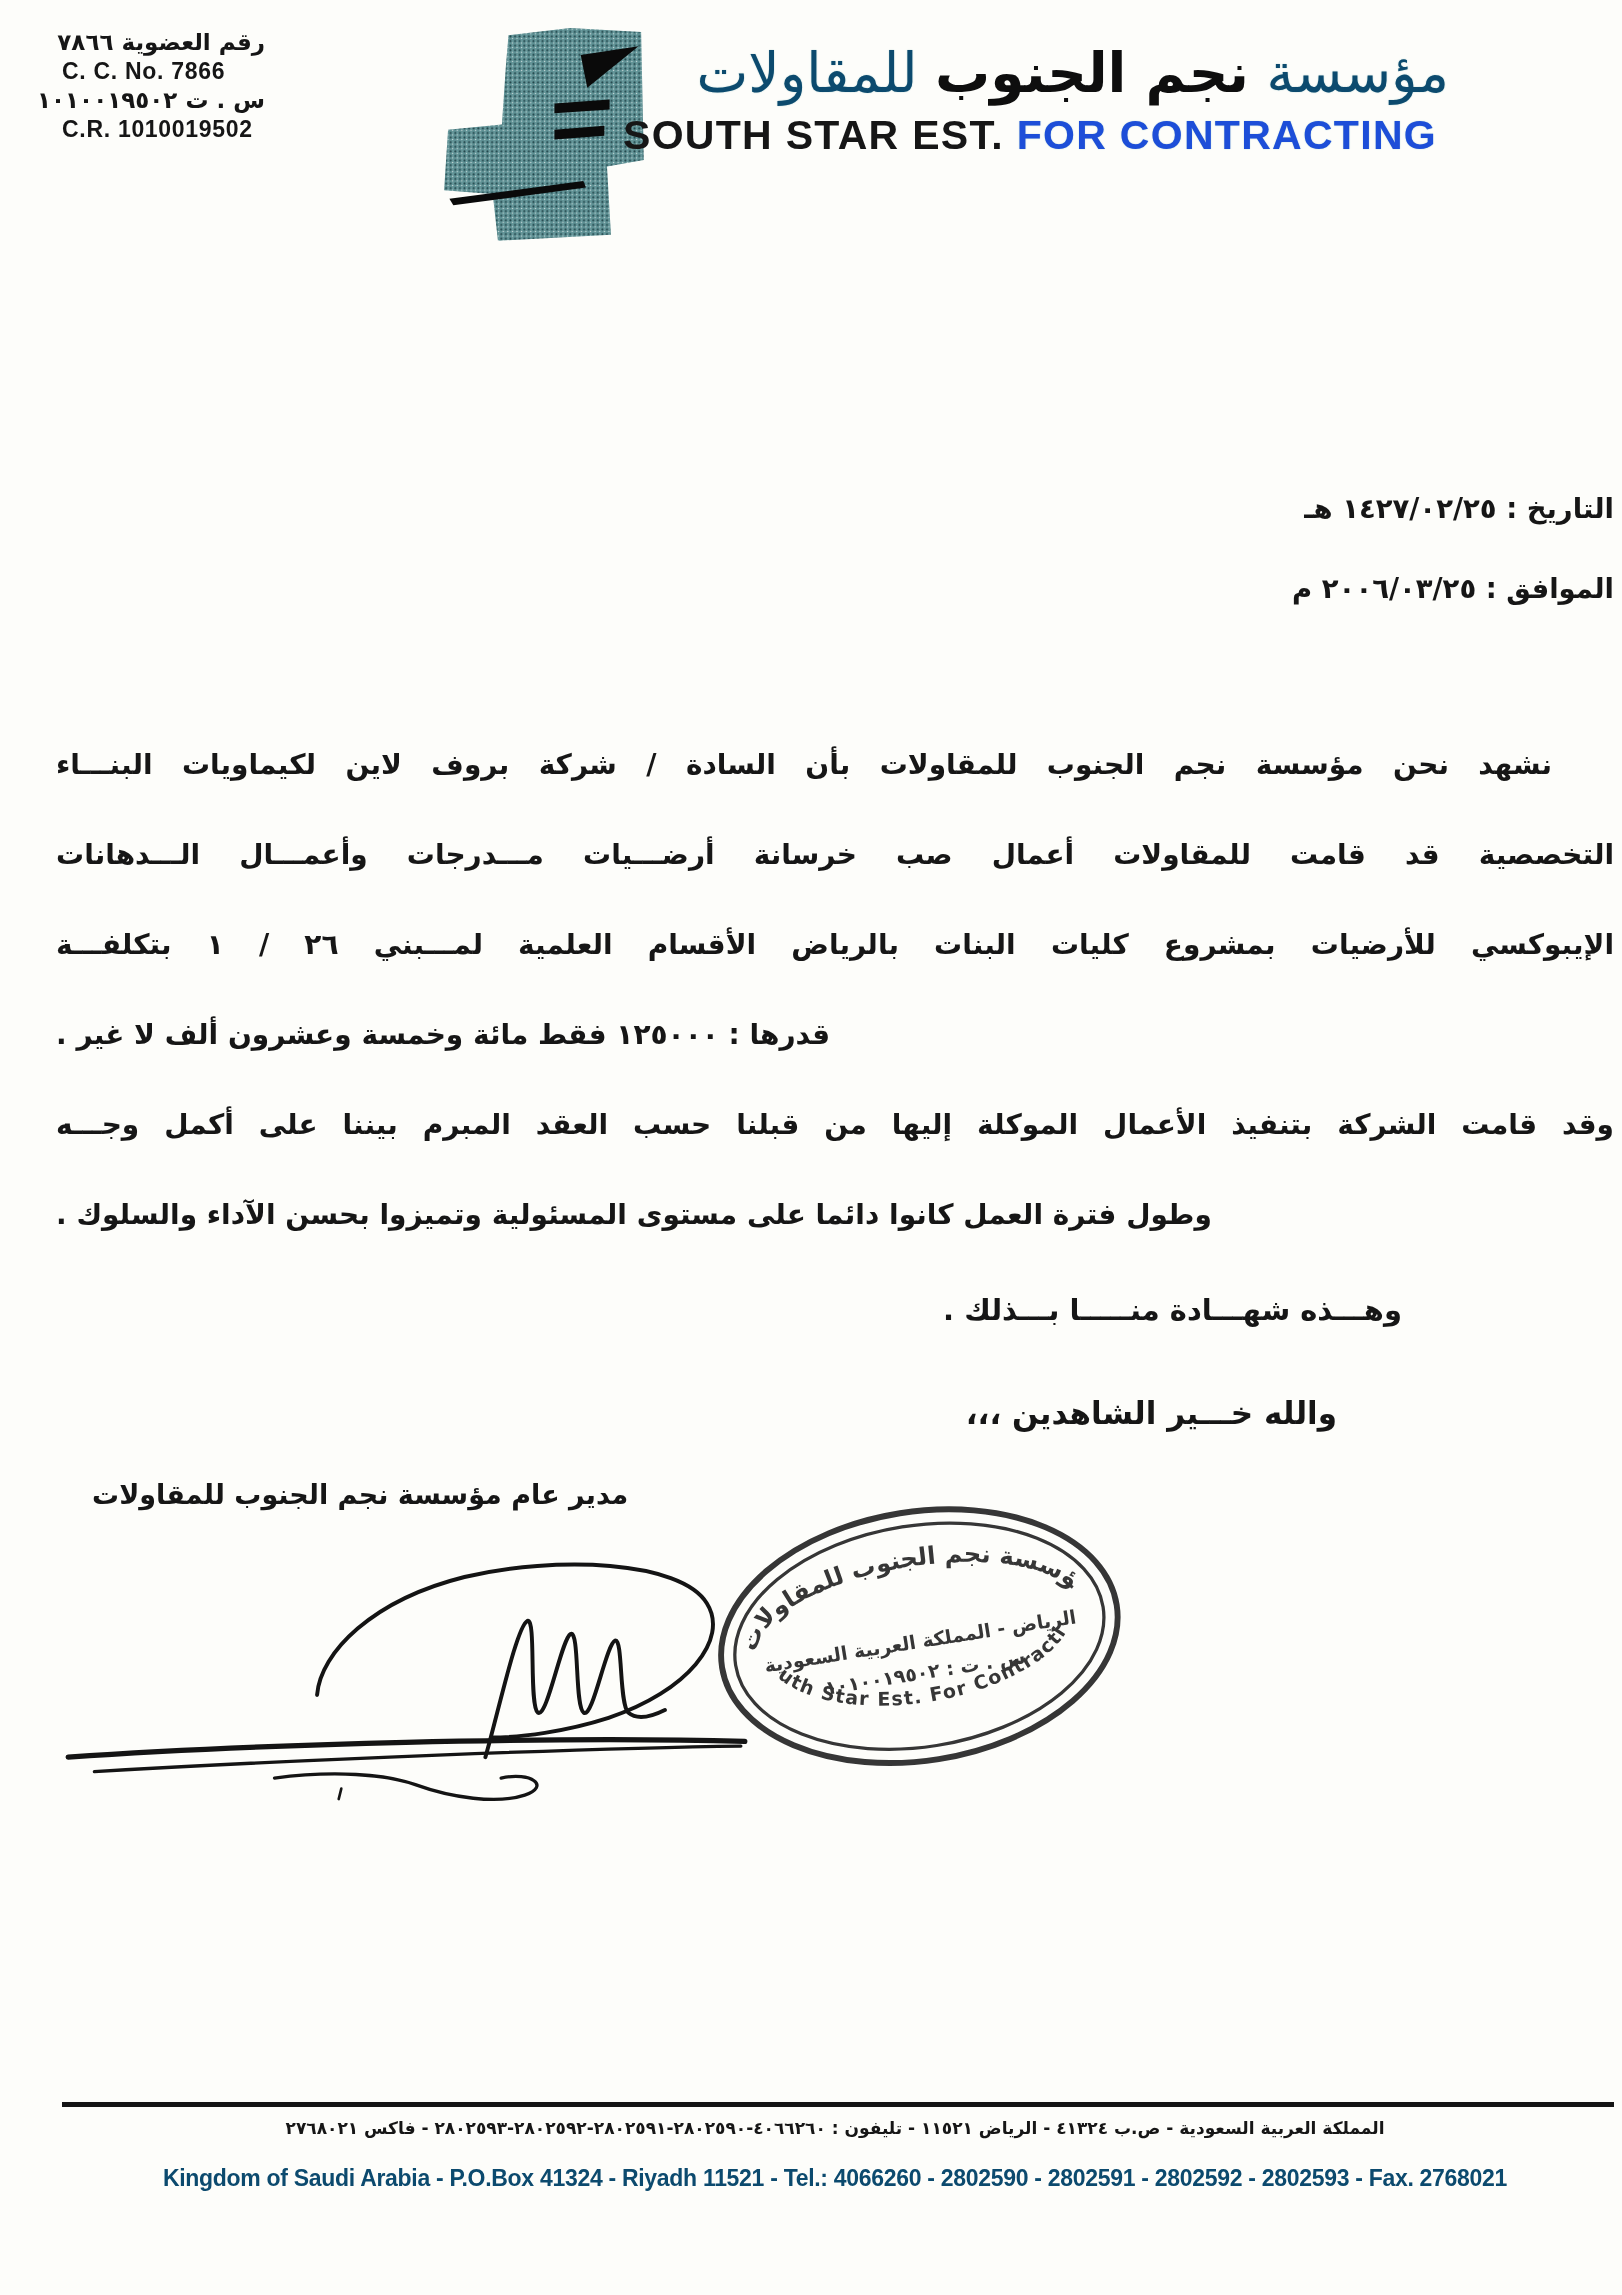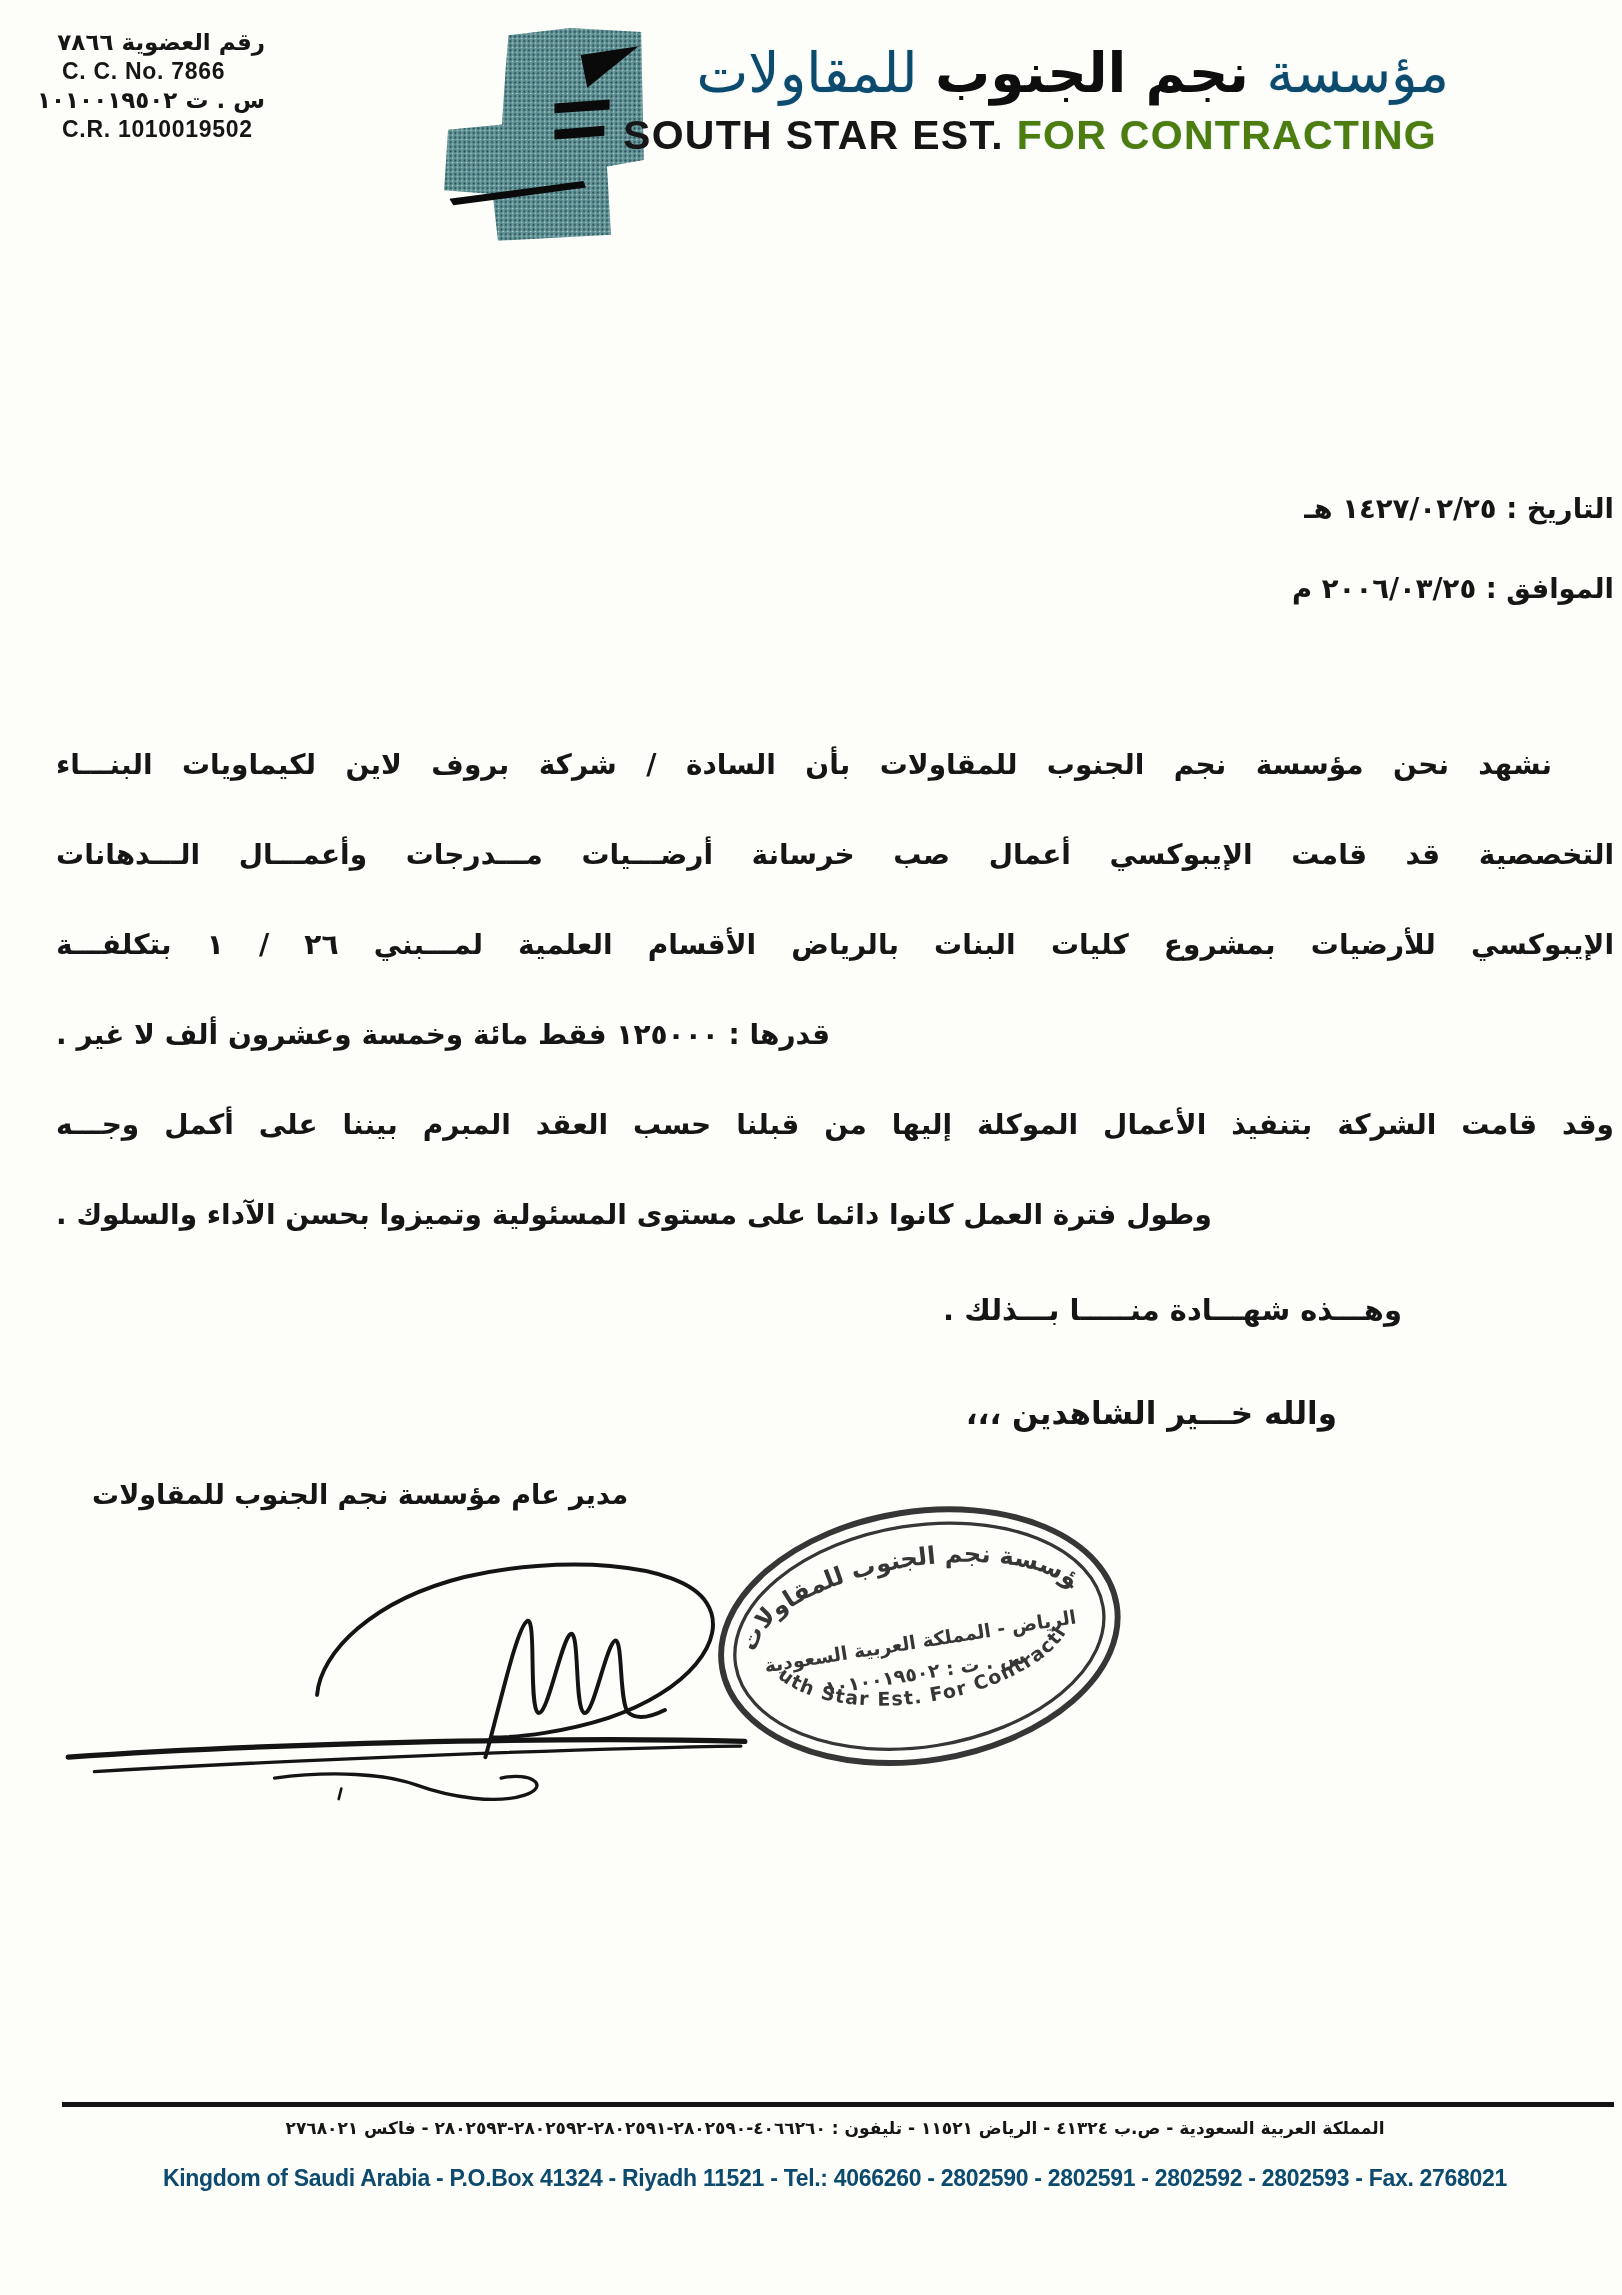--- a/index.html
+++ b/index.html
@@ -16,21 +16,21 @@
   .abs{position:absolute;}
   .ar{direction:rtl;unicode-bidi:isolate;}
   
   .reg{font-size:23px;font-weight:700;line-height:29px;white-space:nowrap;}
   .reg .en{font-family:"Liberation Sans",sans-serif;letter-spacing:0.7px;}
   
   .brand-ar{font-size:55px;white-space:nowrap;}
   .brand-light{font-weight:400;color:#0c4a6e;text-shadow:0 0 1.3px #9cc3c5;}
   .brand-dark{font-weight:700;color:#0e0e0e;}
   .brand-en{font-family:"Liberation Sans",sans-serif;font-size:41px;font-weight:700;letter-spacing:1.3px;white-space:nowrap;margin-top:6.6px;}
-  .brand-en .sub{color:#4d7c0f;text-shadow:0 0 1.3px #a8cdcf;}
+  .brand-en .sub{color:#1d4ed8;text-shadow:0 0 1.3px #a8cdcf;}
   
   .dateline{font-size:27.5px;font-weight:700;white-space:nowrap;}
   
   .doc-title{font-size:31px;font-weight:700;text-align:center;letter-spacing:0.7px;}
   
   .bodytxt{font-size:28px;font-weight:700;}
   .body-line{line-height:90px;text-align:left;white-space:normal;}
   .body-line.just{text-align:justify;text-align-last:justify;}
   .body-line.indent{padding-right:62px;}
   .closing{font-size:29px;font-weight:700;white-space:nowrap;}
@@ -85,21 +85,21 @@
       <span class="sub">FOR CONTRACTING</span>
     </div>
   </div>
 
   <div class="abs dateline ar" style="right:56px;top:492px;">التاريخ : ١٤٢٧/٠٢/٢٥ هـ</div>
   <div class="abs dateline ar" style="right:56px;top:572px;">الموافق : ٢٠٠٦/٠٣/٢٥ م</div>
 
 
   <div class="abs bodytxt ar" style="left:56px;right:56px;top:720px;">
     <div class="body-line just indent">نشهد نحن مؤسسة نجم الجنوب للمقاولات بأن السادة / شركة بروف لاين لكيماويات البنـــاء</div>
-    <div class="body-line just">التخصصية قد قامت الإيبوكسي أعمال صب خرسانة أرضـــيات مـــدرجات وأعمـــال الـــدهانات</div>
+    <div class="body-line just">التخصصية قد قامت للمقاولات أعمال صب خرسانة أرضـــيات مـــدرجات وأعمـــال الـــدهانات</div>
     <div class="body-line just">الإيبوكسي للأرضيات بمشروع كليات البنات بالرياض  الأقسام العلمية لمـــبني ٢٦ / ١ بتكلفـــة</div>
     <div class="body-line">قدرها : ١٢٥٠٠٠ فقط مائة وخمسة وعشرون ألف لا غير .</div>
     <div class="body-line just">وقد قامت الشركة بتنفيذ الأعمال الموكلة إليها من قبلنا حسب العقد المبرم بيننا على أكمل وجـــه</div>
     <div class="body-line">وطول فترة العمل كانوا دائما على مستوى المسئولية وتميزوا بحسن الآداء والسلوك .</div>
   </div>
 
   <div class="abs closing ar" style="right:268px;top:1293px;">وهـــذه شهـــادة منـــــا بـــذلك .</div>
   <div class="abs closing ar" style="right:333px;top:1395px;font-size:31px;margin-left:16px;">والله خـــير الشاهدين ،،،</div>
 
   <div class="abs sig-role ar" style="left:92px;top:1479px;">مدير عام مؤسسة نجم الجنوب للمقاولات</div>

